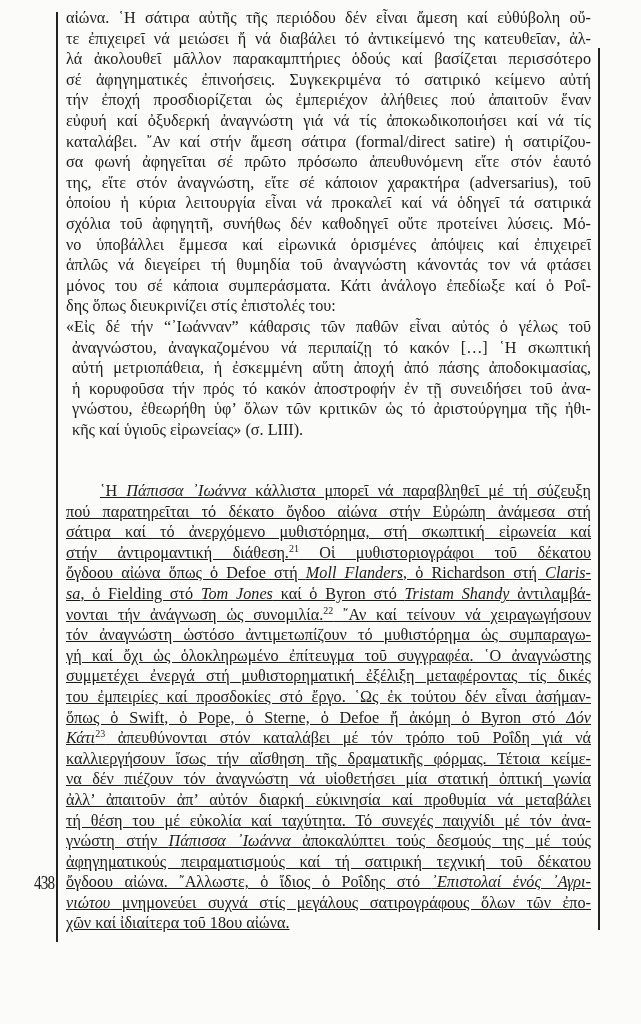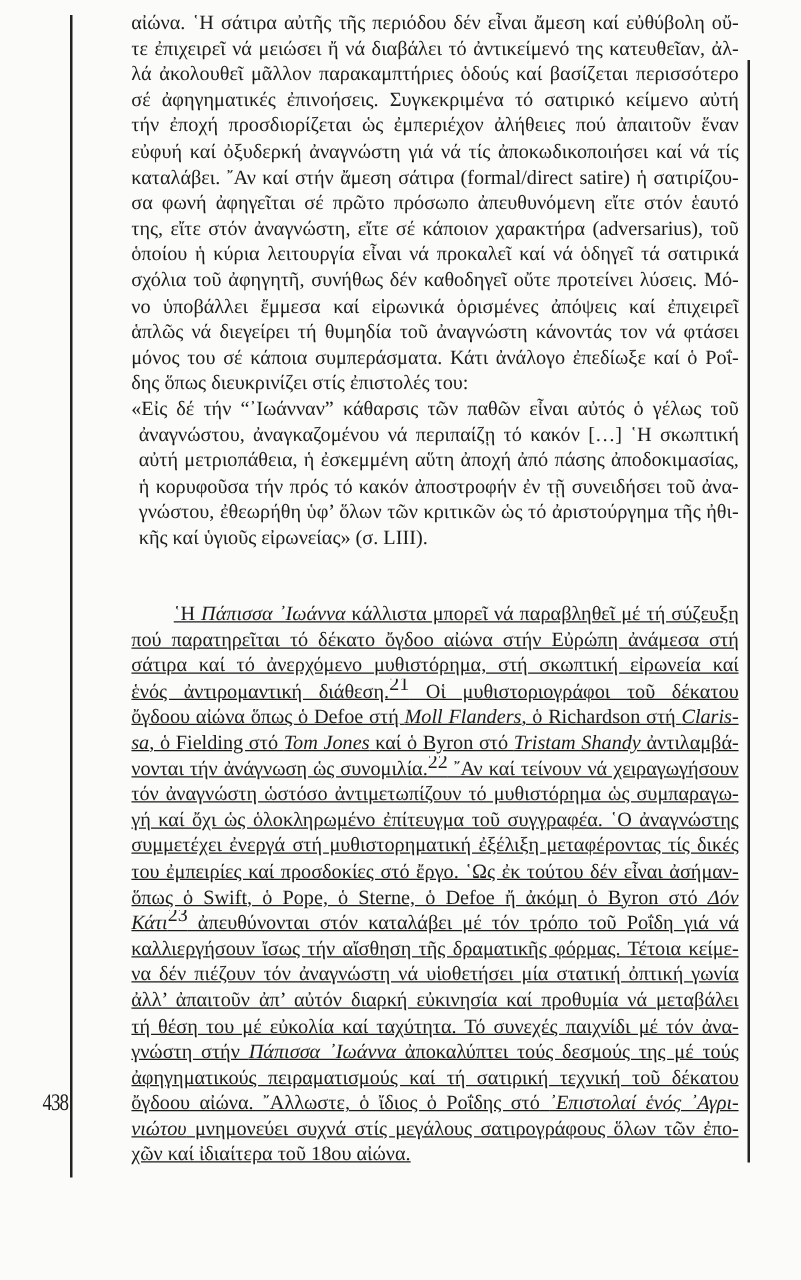--- a/index.html
+++ b/index.html
@@ -26,27 +26,27 @@
   }
   .text-block {
     position: absolute; left: 66px; width: 525px;
     font-family: "Liberation Serif", serif;
     font-size: 16.2px;
   }
   .block1 { top: 8px; }
   .block2 { top: 481px; text-decoration: underline; }
   .line {
     height: 20.6px; line-height: 20.6px; white-space: nowrap;
-    text-align: justify; text-align-last: justify; overflow: hidden; margin-left: 39px;
+    text-align: justify; text-align-last: justify; overflow: hidden;
   }
   .line.last { text-align-last: left; }
   .line.indent { padding-left: 34px; }
   .line.q-indent { padding-left: 6px; }
   .it { font-style: italic; }
-  .sup { font-size: 16px; vertical-align: 6px; line-height: 0; }
+  .sup { font-size: 10px; vertical-align: 6px; line-height: 0; }
 </style>
 </head>
 <body>
 
 <div class="page">
   <div class="rule-left"></div>
   <div class="rule-right"></div>
   <div class="page-number">438</div>
 
   <div class="text-block block1">
@@ -75,21 +75,21 @@
         <div class="line q-indent"><span>γνώστου, ἐθεωρήθη ὑφ’ ὅλων τῶν κριτικῶν ὡς τό ἀριστούργημα τῆς ἠθι-</span></div>
         <div class="line last q-indent"><span>κῆς καί ὑγιοῦς εἰρωνείας» (σ. LIII).</span></div>
       </div>
   </div>
 
   <div class="text-block block2">
     <div id="p2">
         <div class="line indent"><span>῾Η </span><span class="it">Πάπισσα ᾿Ιωάννα</span><span> κάλλιστα μπορεῖ νά παραβληθεῖ μέ τή σύζευξη</span></div>
         <div class="line"><span>πού παρατηρεῖται τό δέκατο ὄγδοο αἰώνα στήν Εὐρώπη ἀνάμεσα στή</span></div>
         <div class="line"><span>σάτιρα καί τό ἀνερχόμενο μυθιστόρημα, στή σκωπτική εἰρωνεία καί</span></div>
-        <div class="line"><span>ἑνός ἀντιρομαντική διάθεση.</span><span class="sup">21</span><span> Οἱ μυθιστοριογράφοι τοῦ δέκατου</span></div>
+        <div class="line"><span>στήν ἀντιρομαντική διάθεση.</span><span class="sup">21</span><span> Οἱ μυθιστοριογράφοι τοῦ δέκατου</span></div>
         <div class="line"><span>ὄγδοου αἰώνα ὅπως ὁ Defoe στή </span><span class="it">Moll Flanders</span><span>, ὁ Richardson στή </span><span class="it">Claris-</span></div>
         <div class="line"><span class="it">sa</span><span>, ὁ Fielding στό </span><span class="it">Tom Jones</span><span> καί ὁ Byron στό </span><span class="it">Tristam Shandy</span><span> ἀντιλαμβά-</span></div>
         <div class="line"><span>νονται τήν ἀνάγνωση ὡς συνομιλία.</span><span class="sup">22</span><span> ῎Αν καί τείνουν νά χειραγωγήσουν</span></div>
         <div class="line"><span>τόν ἀναγνώστη ὡστόσο ἀντιμετωπίζουν τό μυθιστόρημα ὡς συμπαραγω-</span></div>
         <div class="line"><span>γή καί ὄχι ὡς ὁλοκληρωμένο ἐπίτευγμα τοῦ συγγραφέα. ῾Ο ἀναγνώστης</span></div>
         <div class="line"><span>συμμετέχει ἐνεργά στή μυθιστορηματική ἐξέλιξη μεταφέροντας τίς δικές</span></div>
         <div class="line"><span>του ἐμπειρίες καί προσδοκίες στό ἔργο. ῾Ως ἐκ τούτου δέν εἶναι ἀσήμαν-</span></div>
         <div class="line"><span>ὅπως ὁ Swift, ὁ Pope, ὁ Sterne, ὁ Defoe ἤ ἀκόμη ὁ Byron στό </span><span class="it">Δόν</span></div>
         <div class="line"><span class="it">Κάτι</span><span class="sup">23</span><span> ἀπευθύνονται στόν καταλάβει μέ τόν τρόπο τοῦ Ροΐδη γιά νά</span></div>
         <div class="line"><span>καλλιεργήσουν ἴσως τήν αἴσθηση τῆς δραματικῆς φόρμας. Τέτοια κείμε-</span></div>

